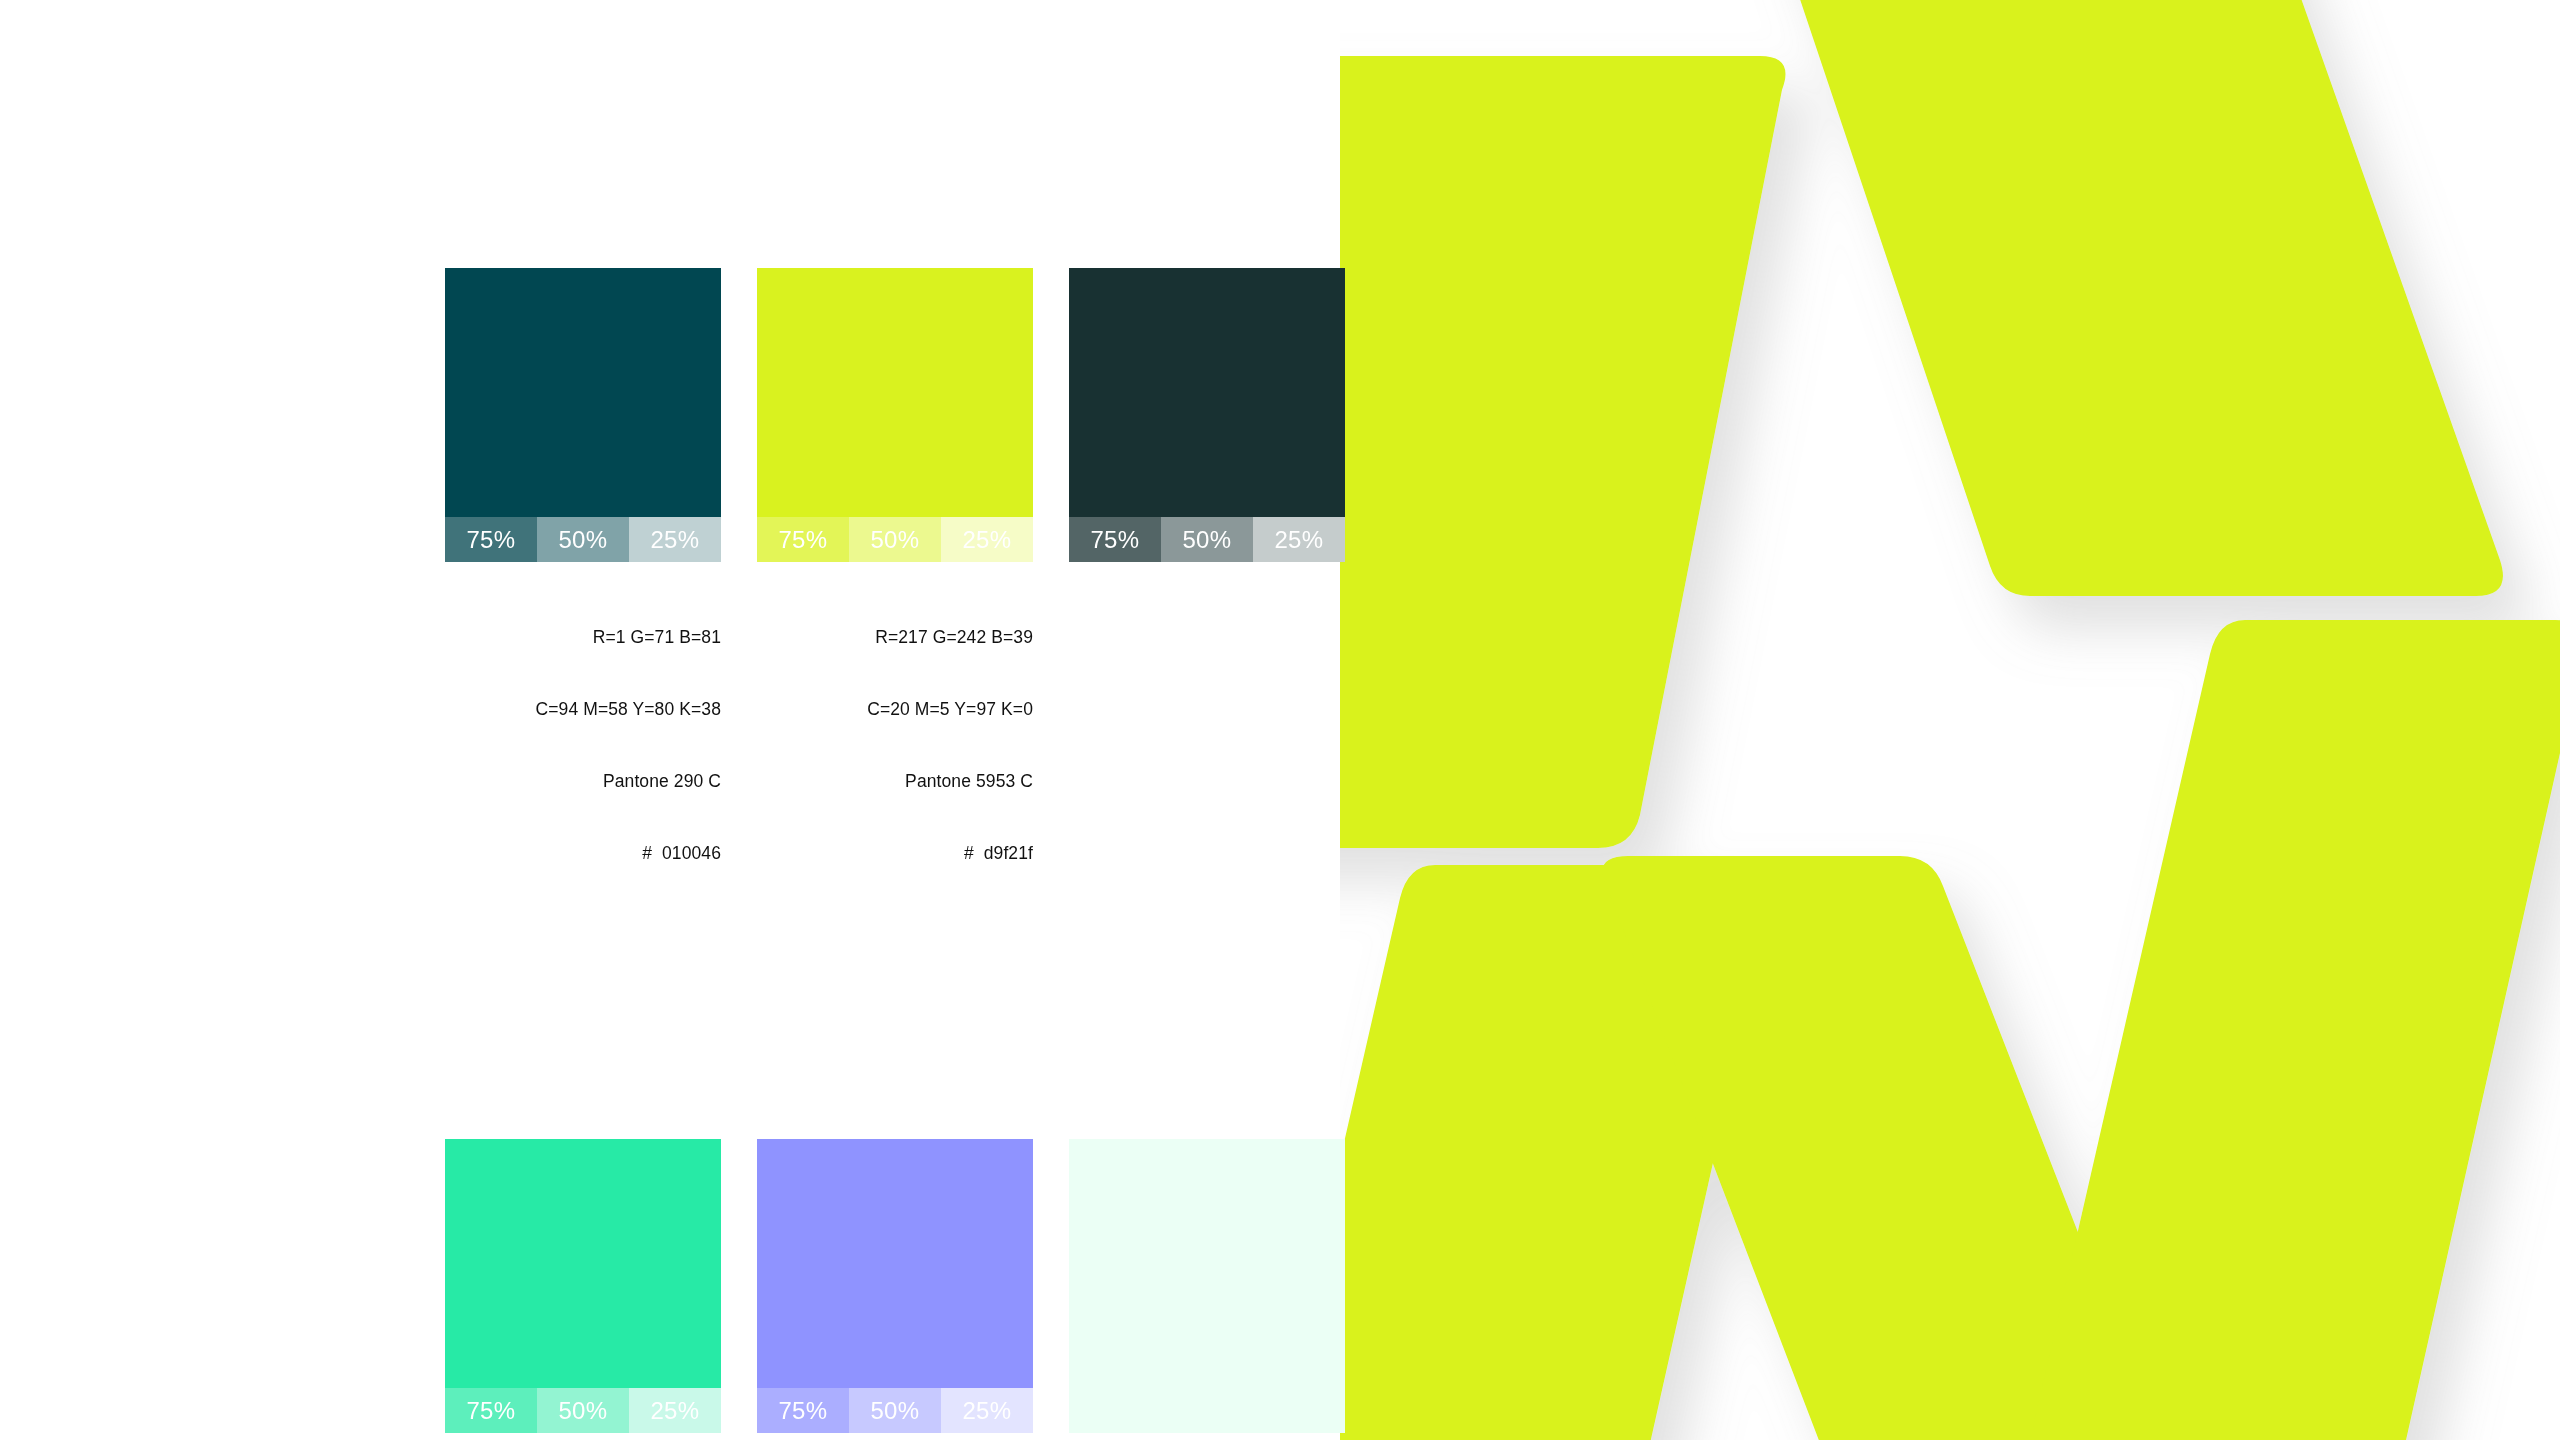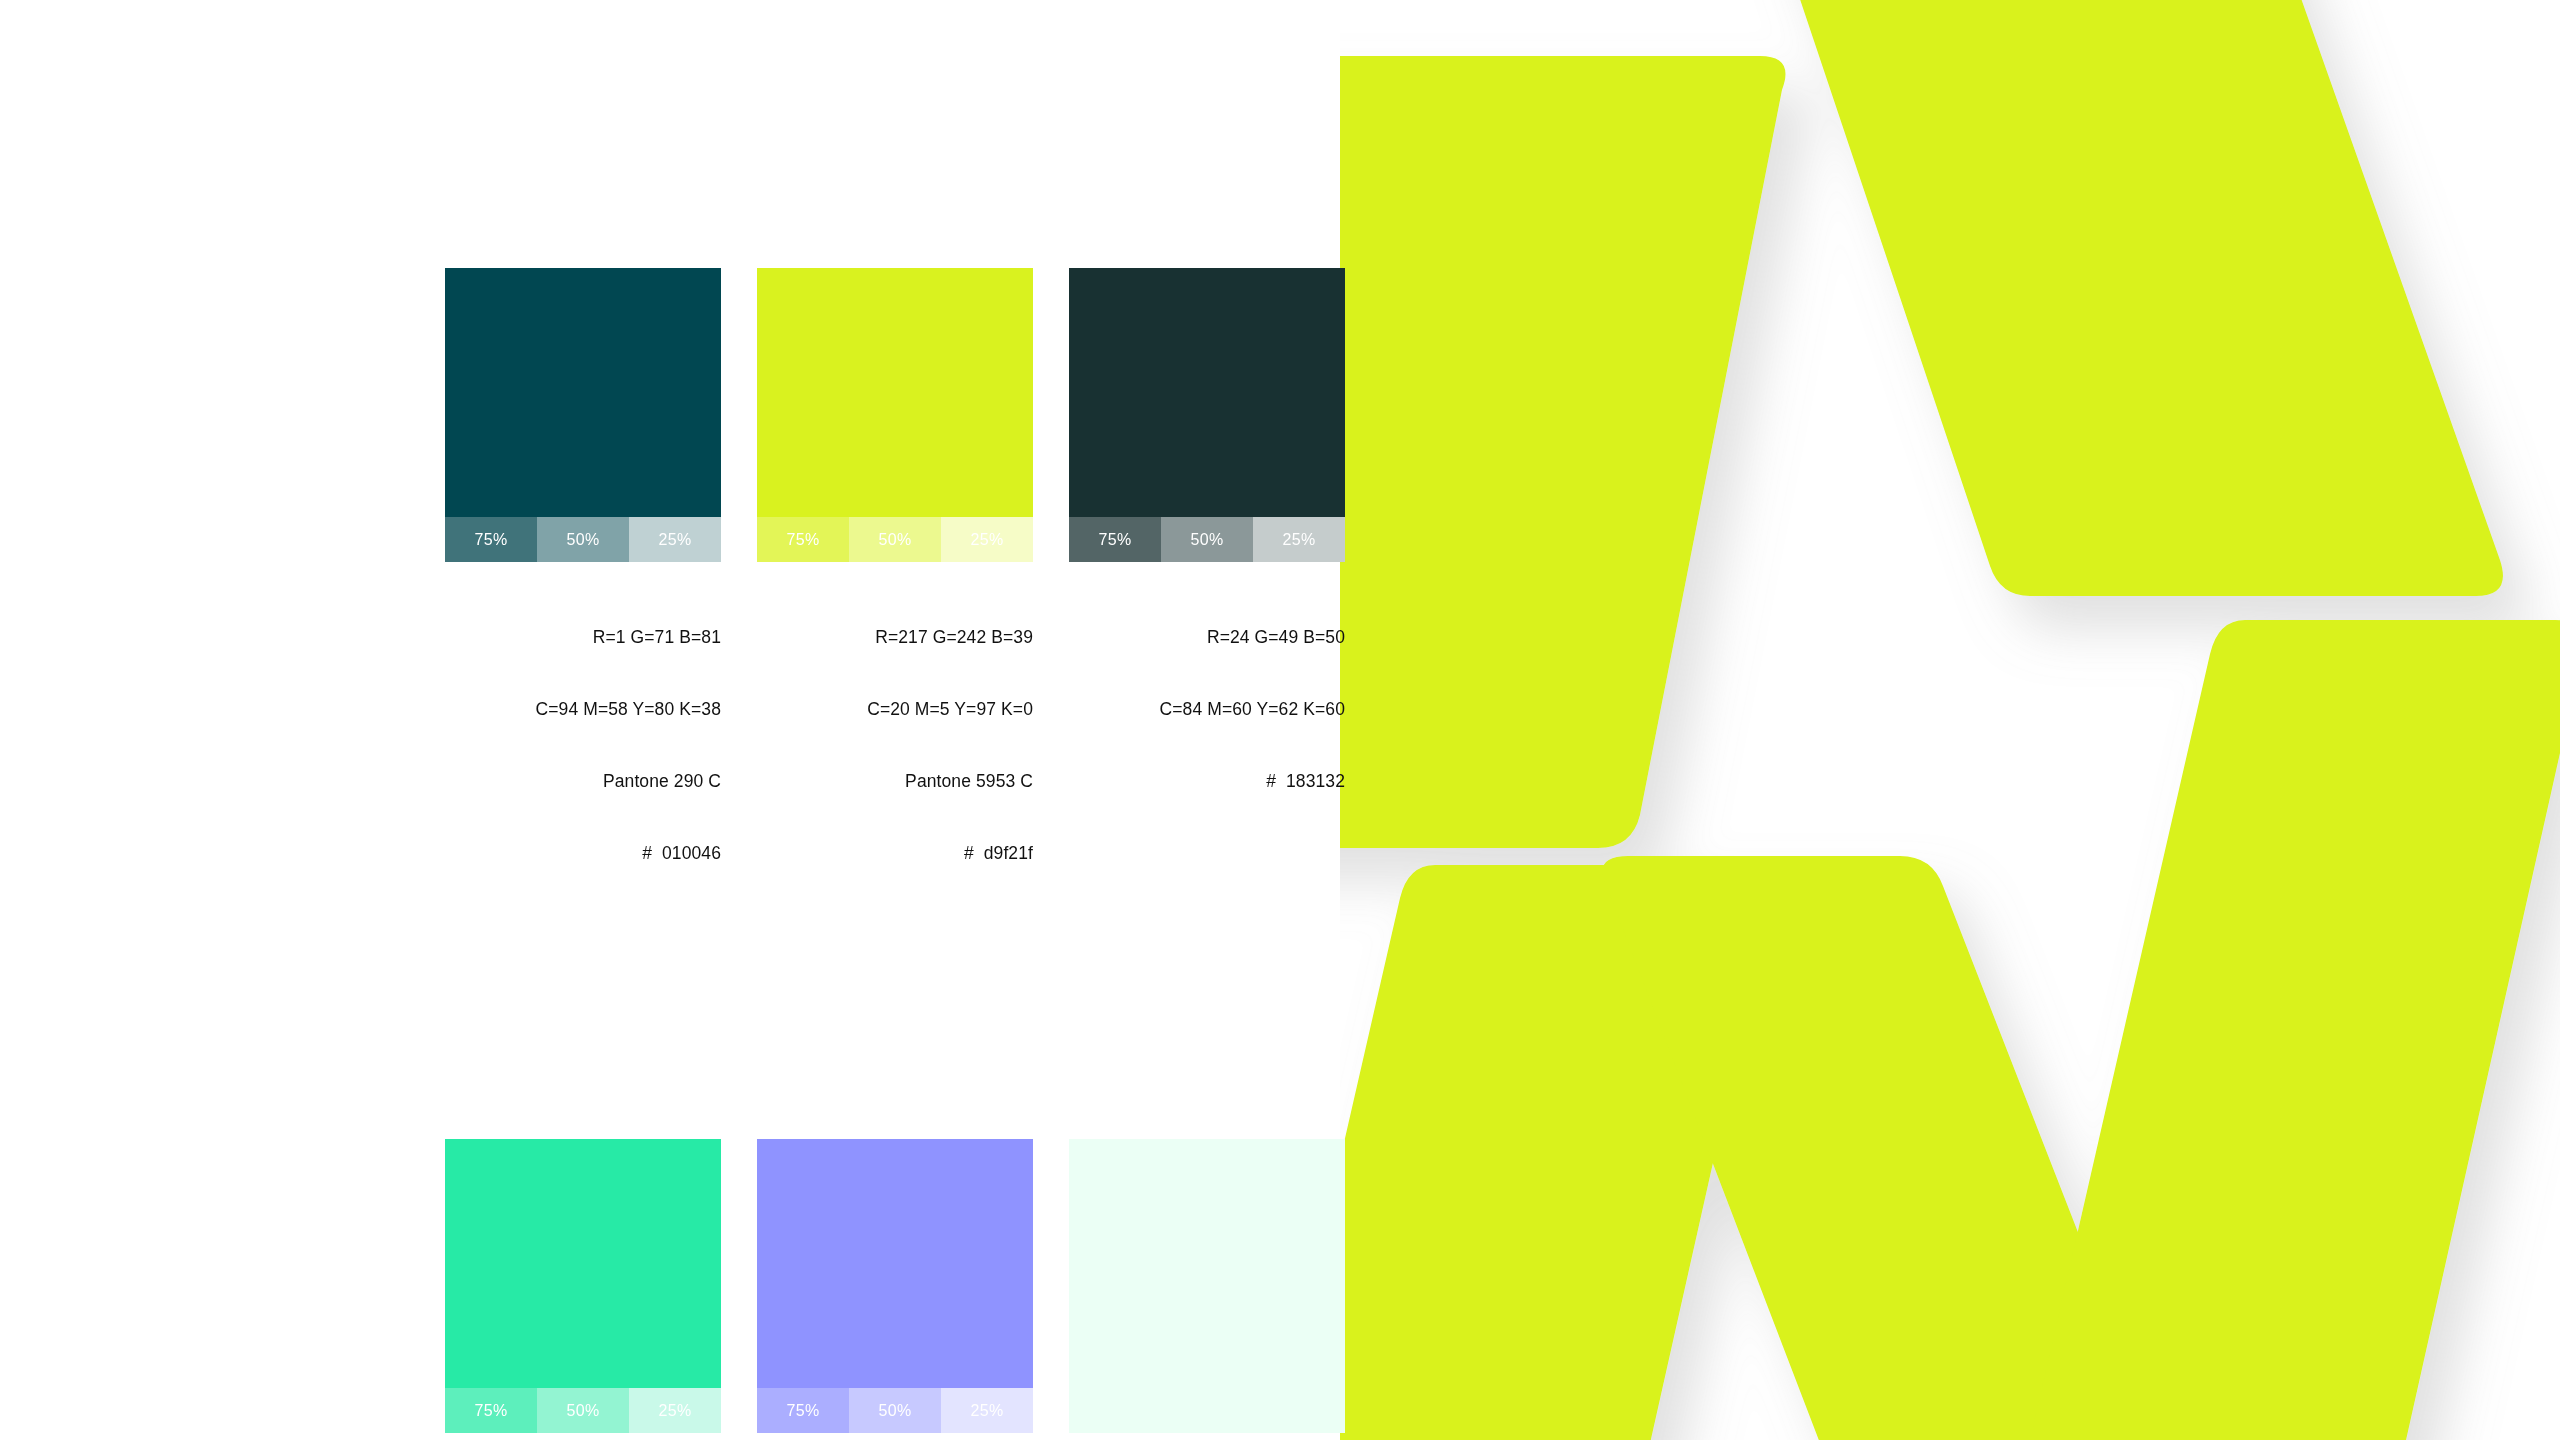--- a/index.html
+++ b/index.html
@@ -60,21 +60,21 @@
     bottom: 0;
     height: 45px;
     display: flex;
   }
   .tint-cell {
     flex: 1 1 33.3333%;
     display: flex;
     align-items: center;
     justify-content: center;
     color: #ffffff;
-    font-size: 16px;
+    font-size: 24px;
     font-weight: 400;
     letter-spacing: 0.4px;
     line-height: 1;
     text-align: center;
   }
 
   .swatch-info {
     margin-top: 15px;
     font-size: 17.5px;
     line-height: 24px;
@@ -147,25 +147,20 @@
     </div>
 
     <div class="swatch">
       <div class="swatch-chip" style="background: rgb(24, 49, 50);">
         <div class="tint-bar">
           <div class="tint-cell" style="background: rgb(83, 101, 102);">75%</div>
           <div class="tint-cell" style="background: rgb(139, 152, 153);">50%</div>
           <div class="tint-cell" style="background: rgb(197, 204, 204);">25%</div>
         </div>
       </div>
-      <div class="swatch-info">
-        <div>R=24 G=49 B=50</div>
-        <div>C=84 M=60 Y=62 K=60</div>
-        <div>#  183132</div>
-      </div>
     </div>
   </div>
 
   <div class="swatch-row">
 
     <div class="swatch">
       <div class="swatch-chip" style="background: rgb(39, 234, 166);">
         <div class="tint-bar">
           <div class="tint-cell" style="background: rgb(93, 239, 188);">75%</div>
           <div class="tint-cell" style="background: rgb(147, 244, 210);">50%</div>

